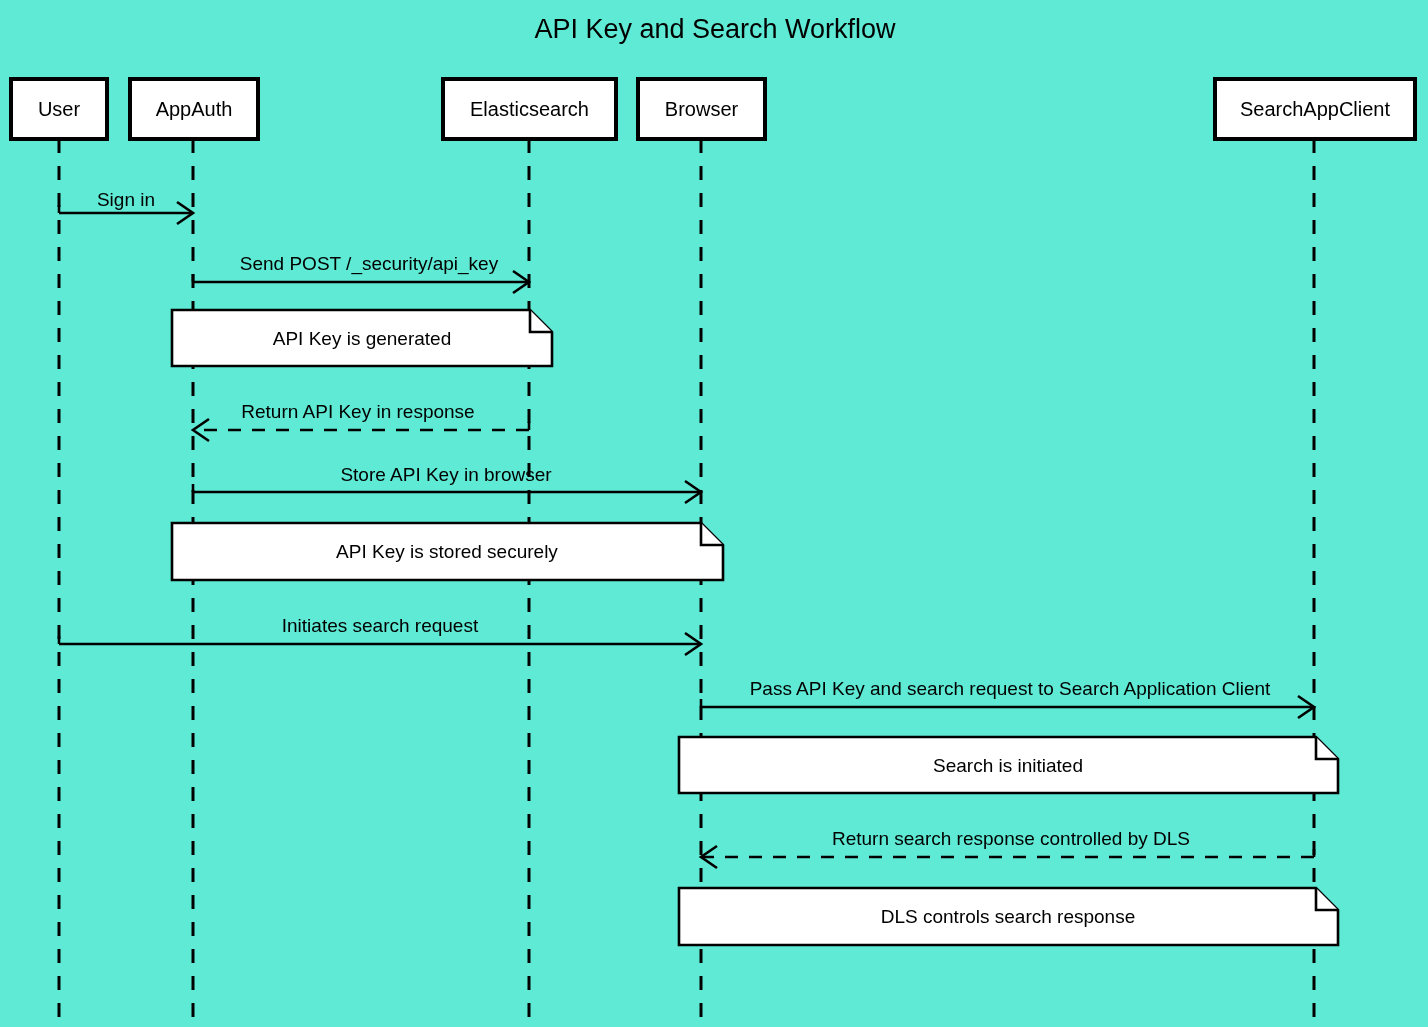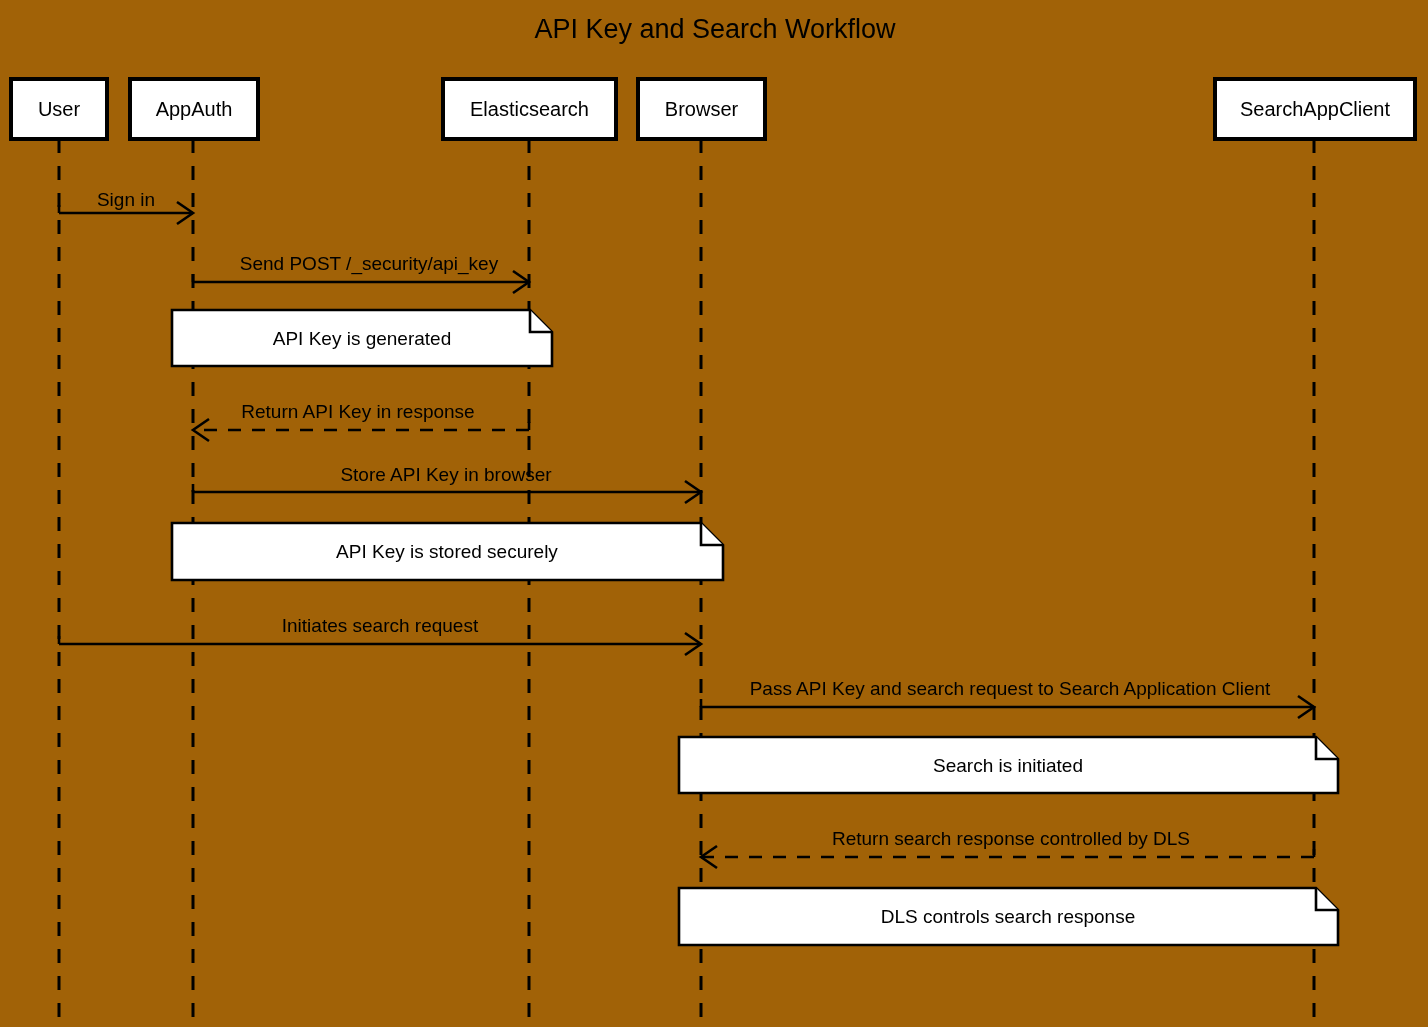--- a/index.html
+++ b/index.html
@@ -11,21 +11,21 @@
     width: 1428px;
     height: 1027px;
     font-family: "Liberation Sans", sans-serif;
     color: #000000;
     overflow: hidden;
   }
   #canvas {
     position: relative;
     width: 1428px;
     height: 1027px;
-    background: #a16207;
+    background: #5eead4;
   }
   #diagram-svg {
     position: absolute;
     top: 0;
     left: 0;
     width: 1428px;
     height: 1027px;
   }
   .diagram-title {
     font-size: 27px;

